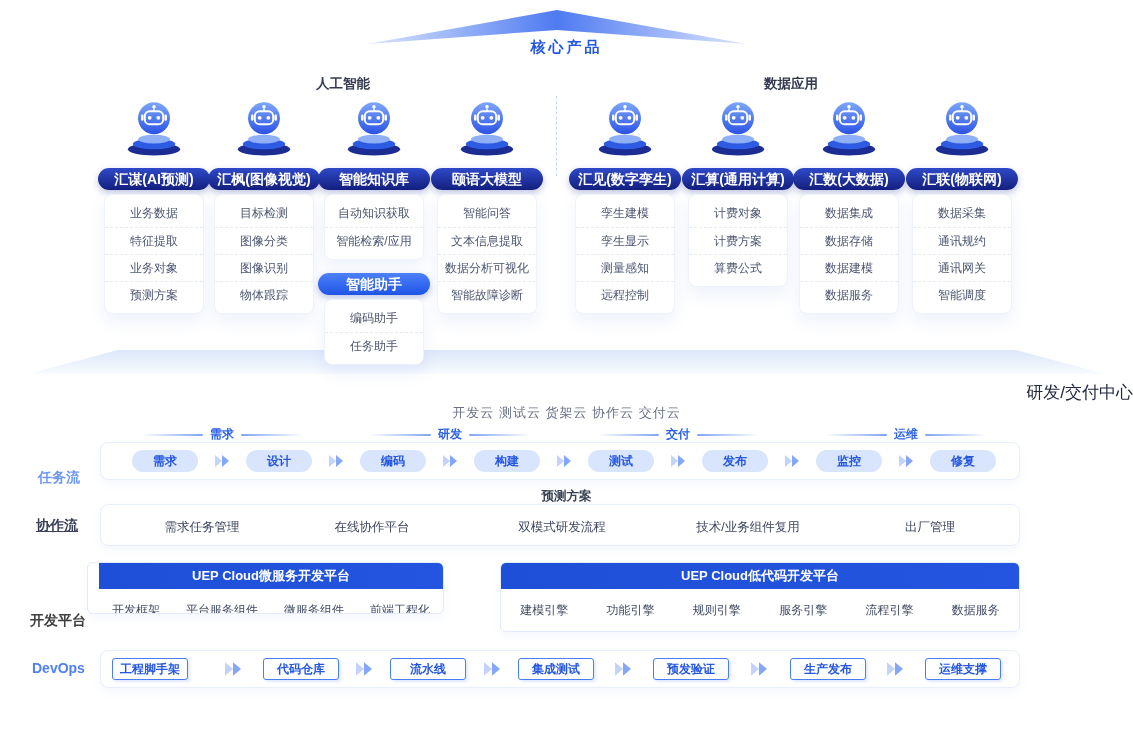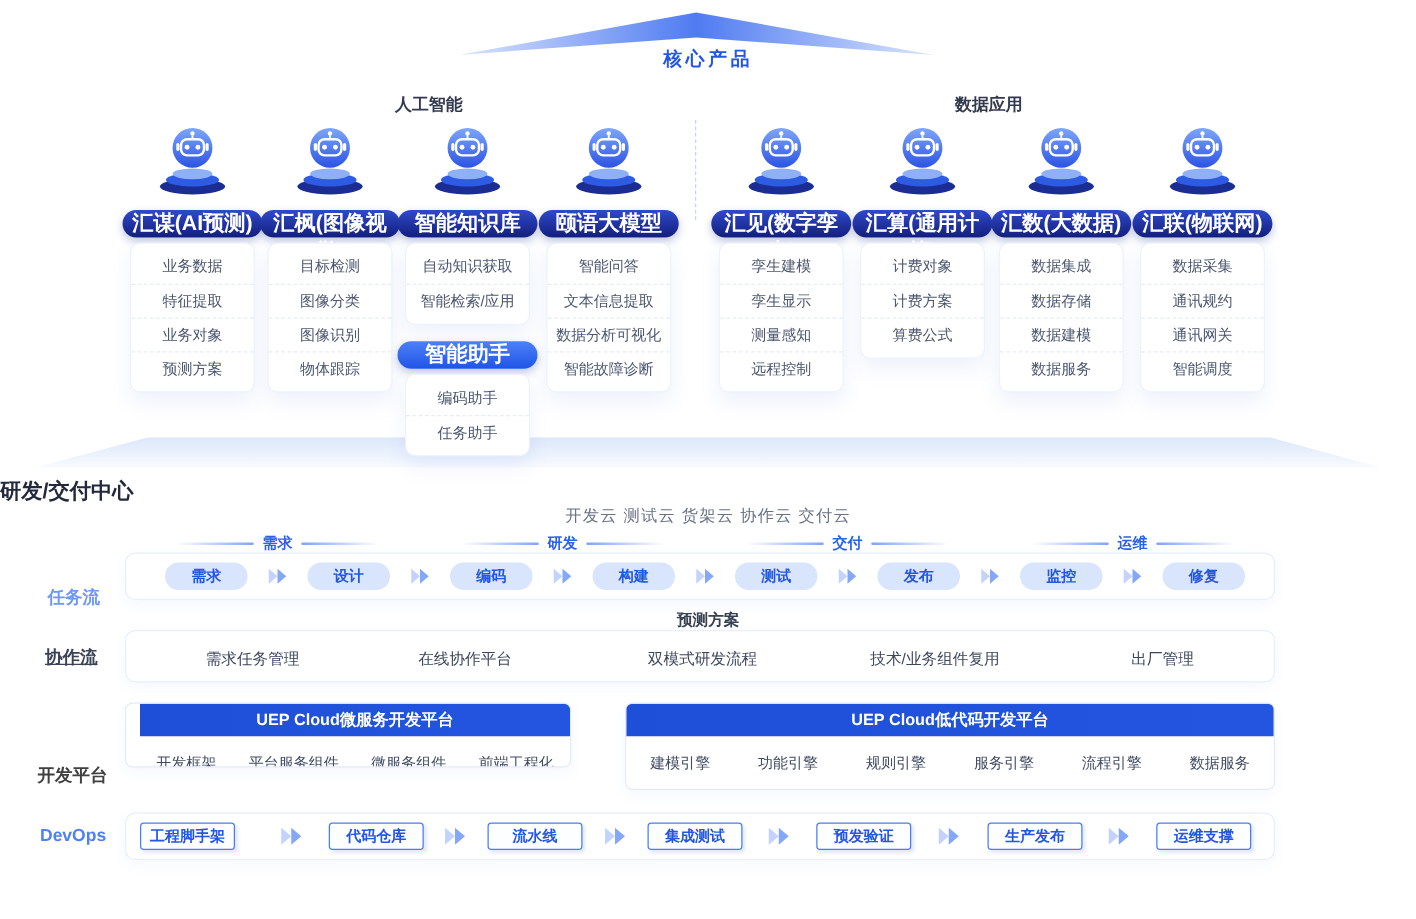--- a/index.html
+++ b/index.html
@@ -19,34 +19,34 @@
     font-size:13.5px; font-weight:bold; color:#333a4f; z-index:2; }
   .vdash { position:absolute; left:556px; top:96px; height:80px;
     border-left:1px dashed #c6d4f2; z-index:1; }
 
   
   .col { position:absolute; top:98px; width:100px; display:flex; flex-direction:column;
     align-items:center; z-index:3; }
   .bot { width:64px; height:58px; margin-bottom:12px; }
   .ppill { width:112px; height:22px; line-height:22px; border-radius:11px;
     background:linear-gradient(180deg,#2f49c9,#131f7e); color:#fff;
-    font-size:17px; font-weight:bold; text-align:center;
+    font-size:14px; font-weight:bold; text-align:center;
     box-shadow:0 3px 7px rgba(25,50,150,.28); }
   .ppill.sub { background:linear-gradient(180deg,#4d80f8,#1f55e6); margin-top:13px; }
   .card { width:100px; margin-top:4px; background:#fff; border:1px solid #eef2fb;
     border-radius:8px; box-shadow:0 8px 16px rgba(90,130,220,.10); padding:5px 0; }
   .ci { height:27px; line-height:27px; font-size:12px; color:#4c5670; text-align:center; }
   .ci + .ci { border-top:1px dashed #e6ebf6; }
 
   
   .trap { position:absolute; left:0; top:348px; z-index:1; }
 
   
-  .centerTitle { position:absolute; left:0; right:0; top:381px; text-align:left;
-    font-size:17px; font-weight:bold; color:#23293d; z-index:2; }
+  .centerTitle { position:absolute; left:0; right:0; top:381px; text-align:right;
+    font-size:17px; font-weight:normal; color:#23293d; z-index:2; }
   .centerSub { position:absolute; left:0; right:0; top:404px; text-align:center;
     font-size:13px; color:#6a7186; letter-spacing:1px; z-index:2; }
 
   
   .phase { position:absolute; top:426px; transform:translateX(-50%);
     display:flex; align-items:center; gap:7px; z-index:2; }
   .phase .ln { width:62px; height:2px; border-radius:1px; }
   .ln.l { background:linear-gradient(90deg,rgba(127,163,244,0),#7fa3f4); }
   .ln.r { background:linear-gradient(90deg,#7fa3f4,rgba(127,163,244,0)); }
   .phase .pname { font-size:12px; font-weight:bold; color:#2d62e8; }
@@ -72,21 +72,21 @@
   .arr.big { width:20px; height:16px; top:661px; }
 
   .collabHeader { position:absolute; left:0; right:0; top:488px; text-align:center;
     font-size:12.5px; font-weight:bold; color:#374151; z-index:2; }
   .citem { position:absolute; top:519px; transform:translateX(-50%);
     font-size:12.5px; color:#3d465e; z-index:2; white-space:nowrap; }
 
   .pbox { position:absolute; top:562px; border:1px solid #e3eafa; border-radius:6px;
     background:#fff; overflow:hidden; z-index:2;
     box-shadow:0 4px 10px rgba(90,130,220,.06); }
-  #pbox1 { left:100px; width:357px; height:52px;padding-left:11px; }
+  #pbox1 { left:87px; width:357px; height:52px;padding-left:11px; }
   #pbox2 { left:500px; width:520px; height:70px; }
   .phead { height:26px; line-height:26px; background:linear-gradient(90deg,#1e4fd8,#2355e0);
     color:#fff; font-size:13px; font-weight:bold; text-align:center; }
   .pitems { height:42px; display:flex; align-items:center; justify-content:space-around;
     font-size:12px; color:#414b63; }
 
   .dpill { position:absolute; top:658px; width:76px; height:22px; line-height:20px;
     border:1px solid #4a7df2; border-radius:3px; background:#fdfeff; color:#2456e0;
     font-size:12px; font-weight:bold; text-align:center; z-index:2;
     box-shadow:2px 2px 3px rgba(70,110,230,.16); }

